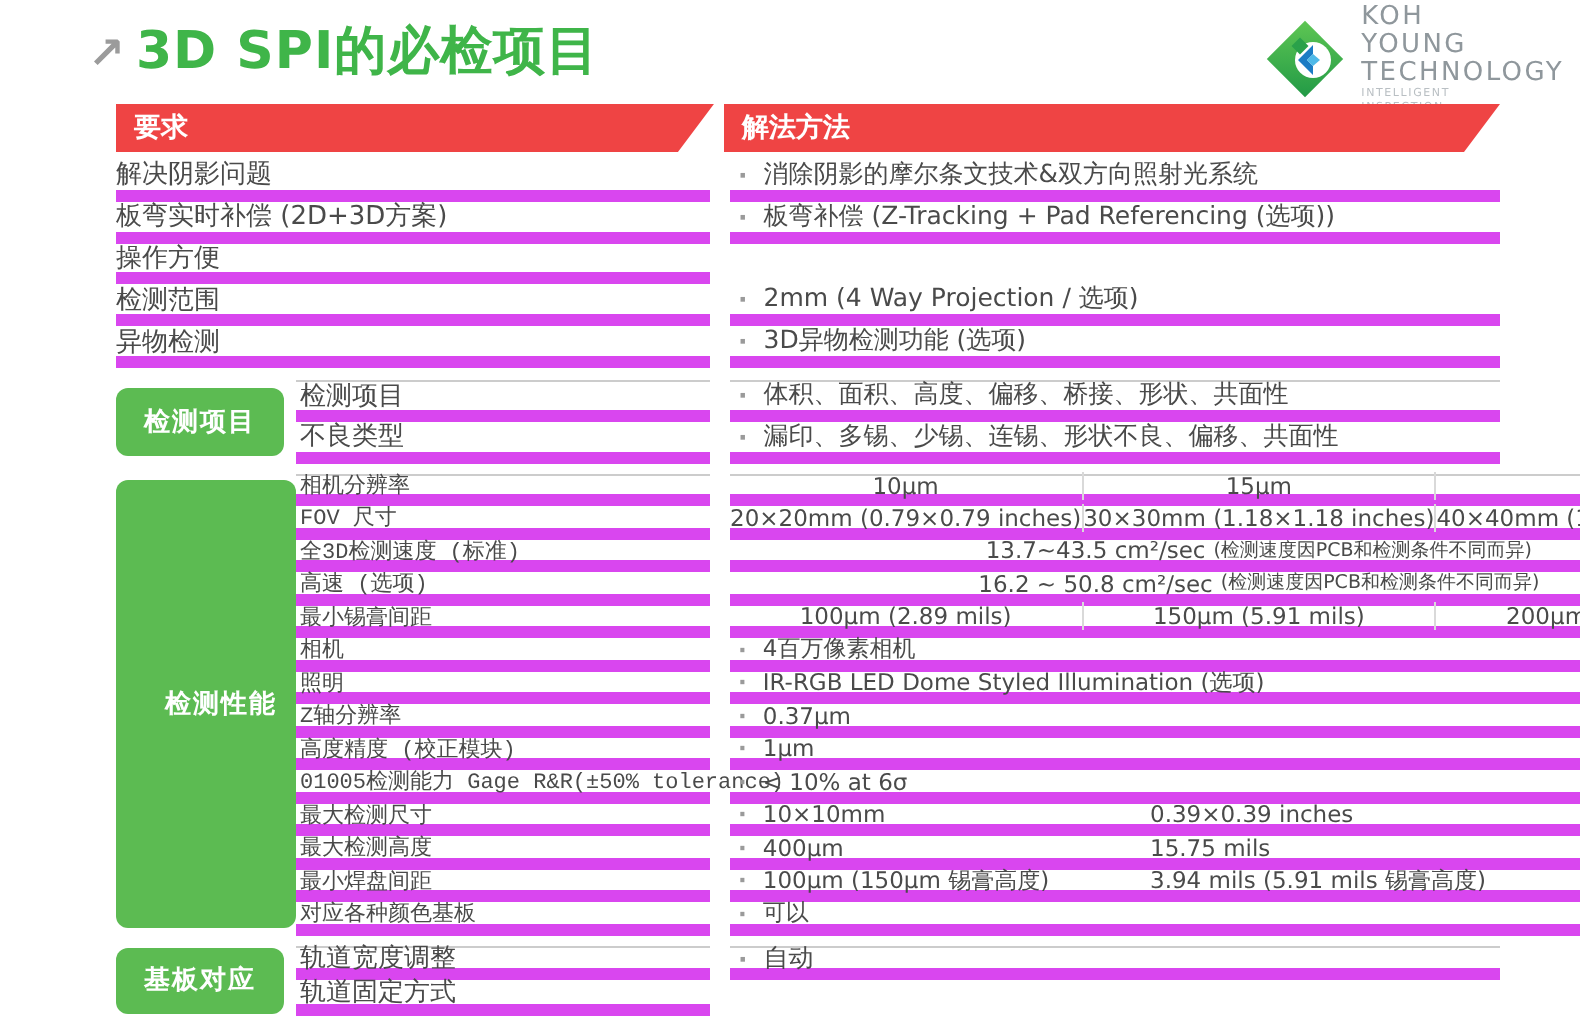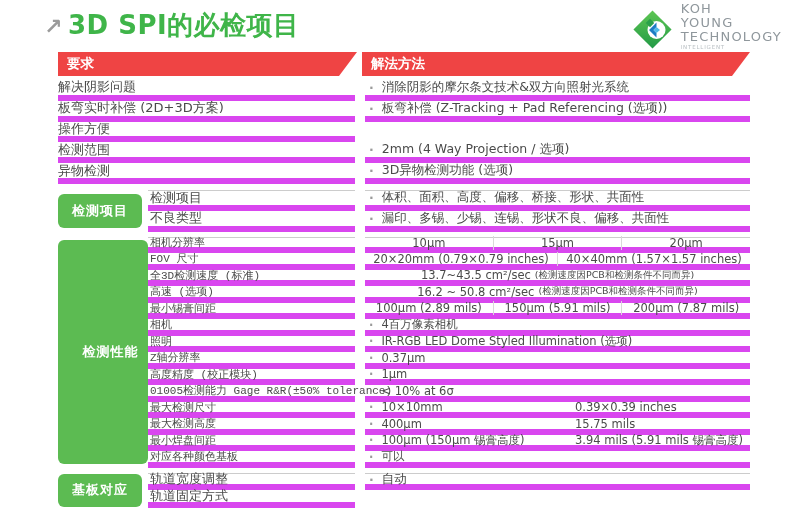--- a/index.html
+++ b/index.html
@@ -146,20 +146,21 @@
         <div class="cell sol cols">
           <span class="col">10µm</span>
           <span class="col">15µm</span>
           <span class="col">20µm</span>
         </div>
       </div>
       <div class="row">
         <div class="cell req">FOV 尺寸</div>
         <div class="cell sol cols">
           <span class="col">20×20mm (0.79×0.79 inches)</span>
+          <span class="col">30×30mm (1.18×1.18 inches)</span>
           <span class="col">40×40mm (1.57×1.57 inches)</span>
         </div>
       </div>
       <div class="row">
         <div class="cell req">全3D检测速度 (标准)</div>
         <div class="cell sol center">
           <span class="nowrap">13.7~43.5 cm²/sec</span>
           <span class="note">(检测速度因PCB和检测条件不同而异)</span>
         </div>
       </div>

